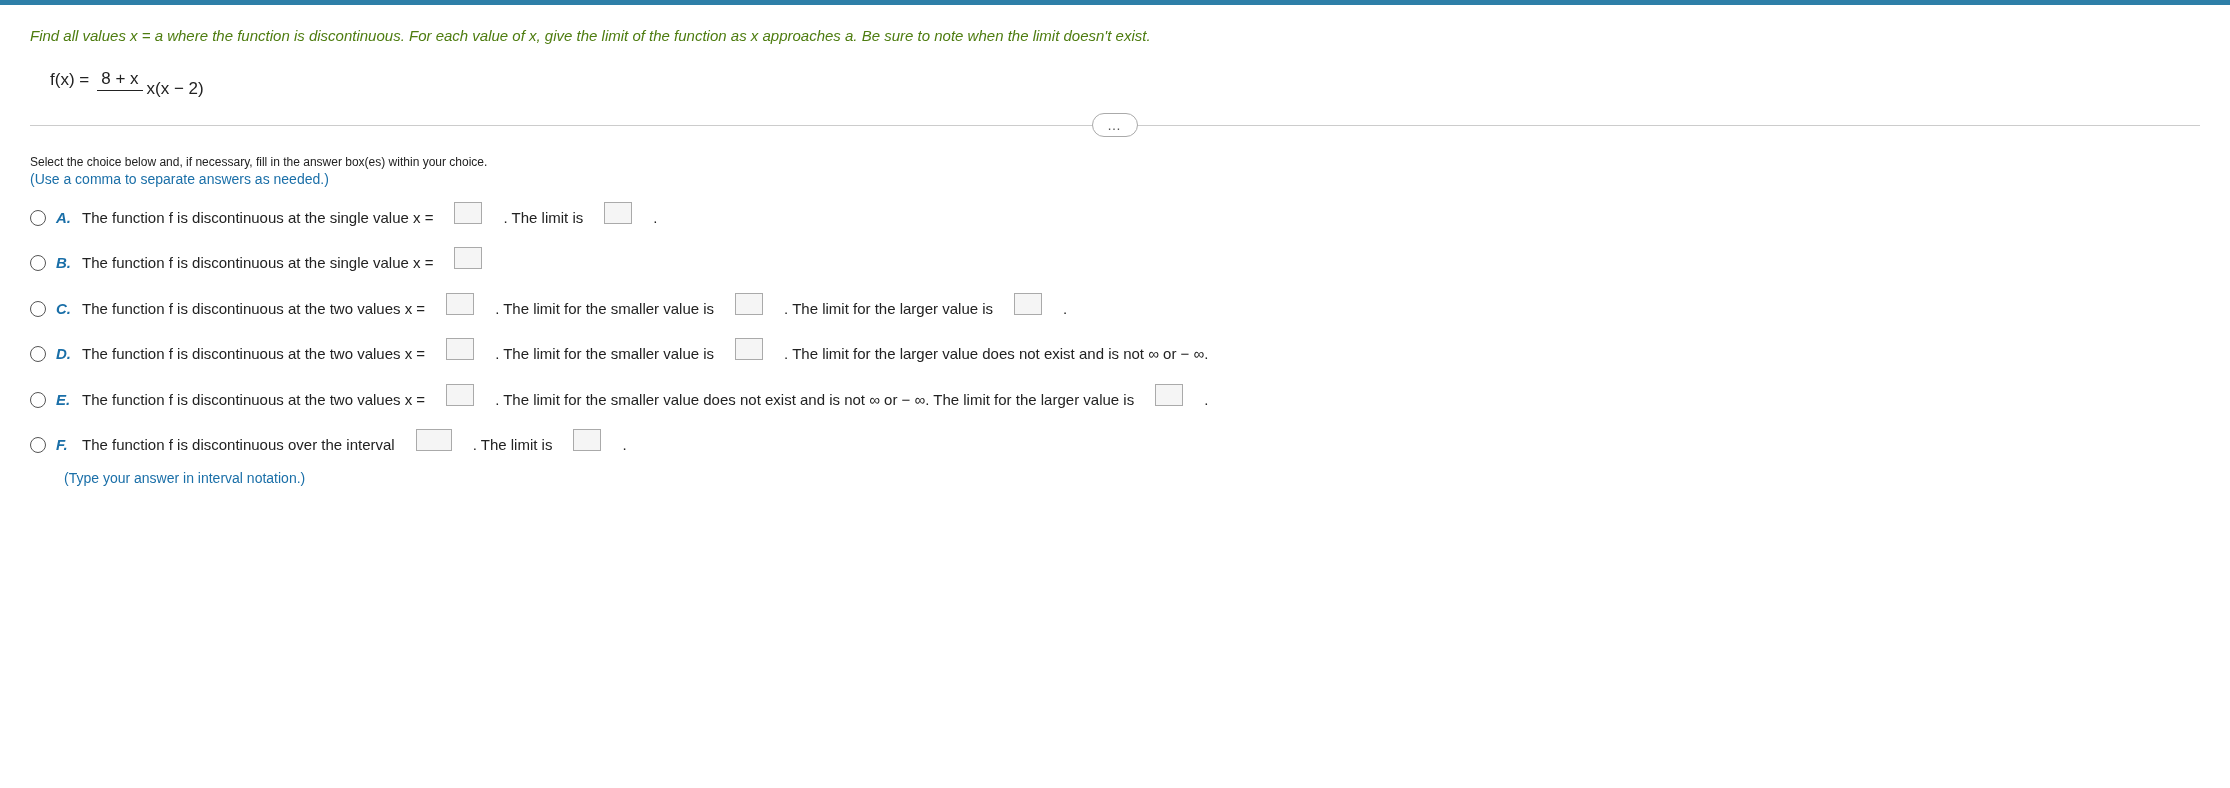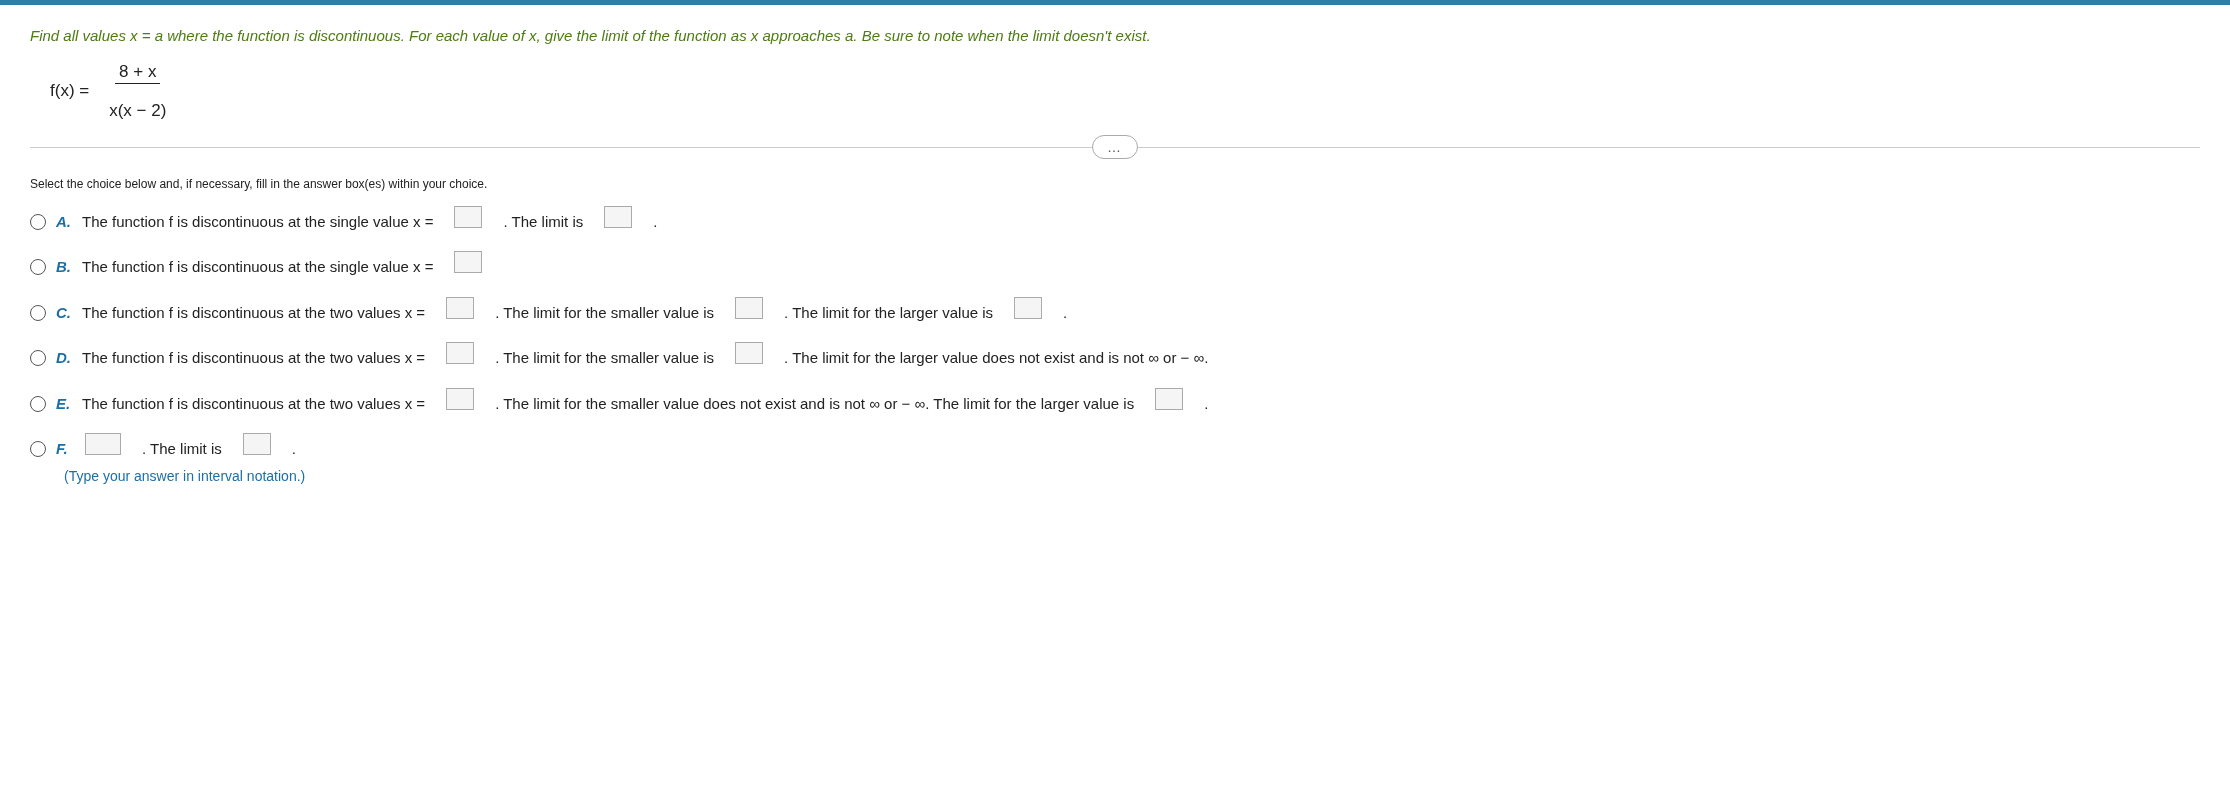--- a/index.html
+++ b/index.html
@@ -40,23 +40,23 @@
       margin: 14px 0 14px 20px;
       font-size: 17px;
     }
 
     .fx-label {
       margin-right: 6px;
     }
 
     .fraction {
       display: inline-flex;
-      flex-direction: column;
+      flex-direction: row;
       align-items: center;
-      margin-left: 10px;
+      margin-left: 2px;
       justify-content: space-between;
     }
 
     .numerator {
       border-bottom: 1.5px solid #222;
       padding: 0 4px 1px 4px;
       text-align: center;
     }
 
     .denominator {
@@ -168,21 +168,21 @@
       top: 1px;
     }
 
     .answer-box-wide {
       width: 36px;
     }
 
     .note-text {
       color: #1a6fa8;
       font-size: 14px;
-      margin-top: 6px;
+      margin-top: 12px;
       margin-left: 34px;
     }
   </style>
 </head>
 <body>
 
 <div class="top-bar"></div>
 
 <div class="main-content">
 
@@ -196,20 +196,21 @@
     </div>
   </div>
 
   <div class="divider-row">
     <div class="divider-line"></div>
     <button class="expand-btn">…</button>
   </div>
 
   <div class="instruction-block">
     <div class="instruction-main">Select the choice below and, if necessary, fill in the answer box(es) within your choice.</div>
+    <div class="instruction-sub">(Use a comma to separate answers as needed.)</div>
   </div>
 
   <div class="options-list">
 
     <div class="option-row">
       <span class="radio-btn"></span>
       <span class="option-label">A.</span>
       <span class="option-text">
         <span>The function f is discontinuous at the single value x =</span>
         <span class="answer-box"></span>
@@ -264,20 +265,21 @@
         <span class="answer-box"></span>
         <span>.</span>
       </span>
     </div>
 
     <div style="display:flex; flex-direction: column;">
       <div class="option-row">
         <span class="radio-btn"></span>
         <span class="option-label">F.</span>
         <span class="option-text">
+          <span>The function f is discontinuous over the interval</span>
           <span class="answer-box answer-box-wide"></span>
           <span>. The limit is</span>
           <span class="answer-box"></span>
           <span>.</span>
         </span>
       </div>
       <div class="note-text">(Type your answer in interval notation.)</div>
     </div>
 
   </div>

